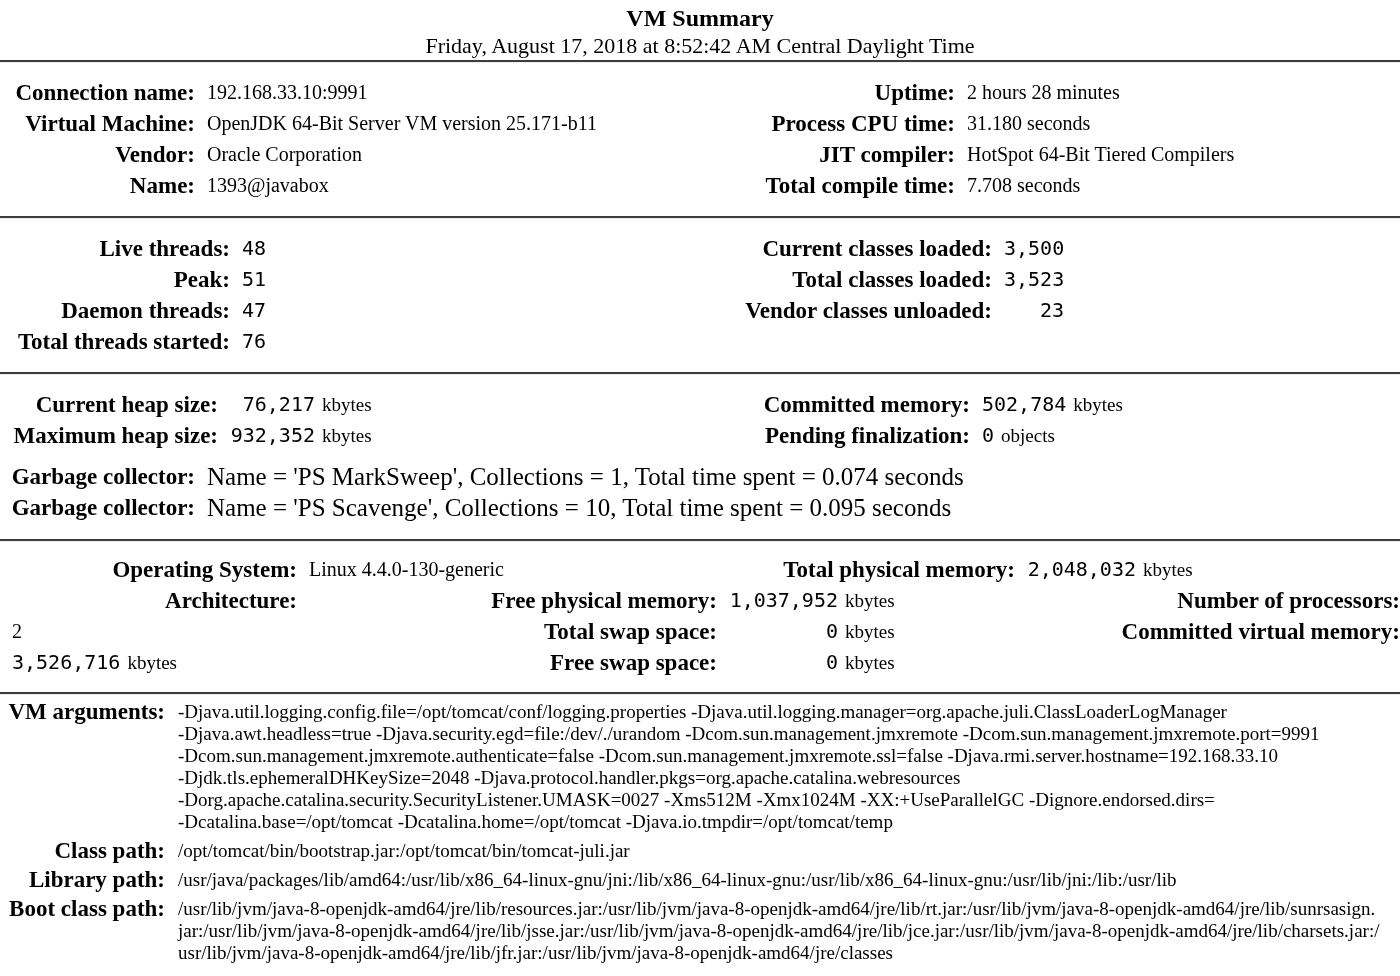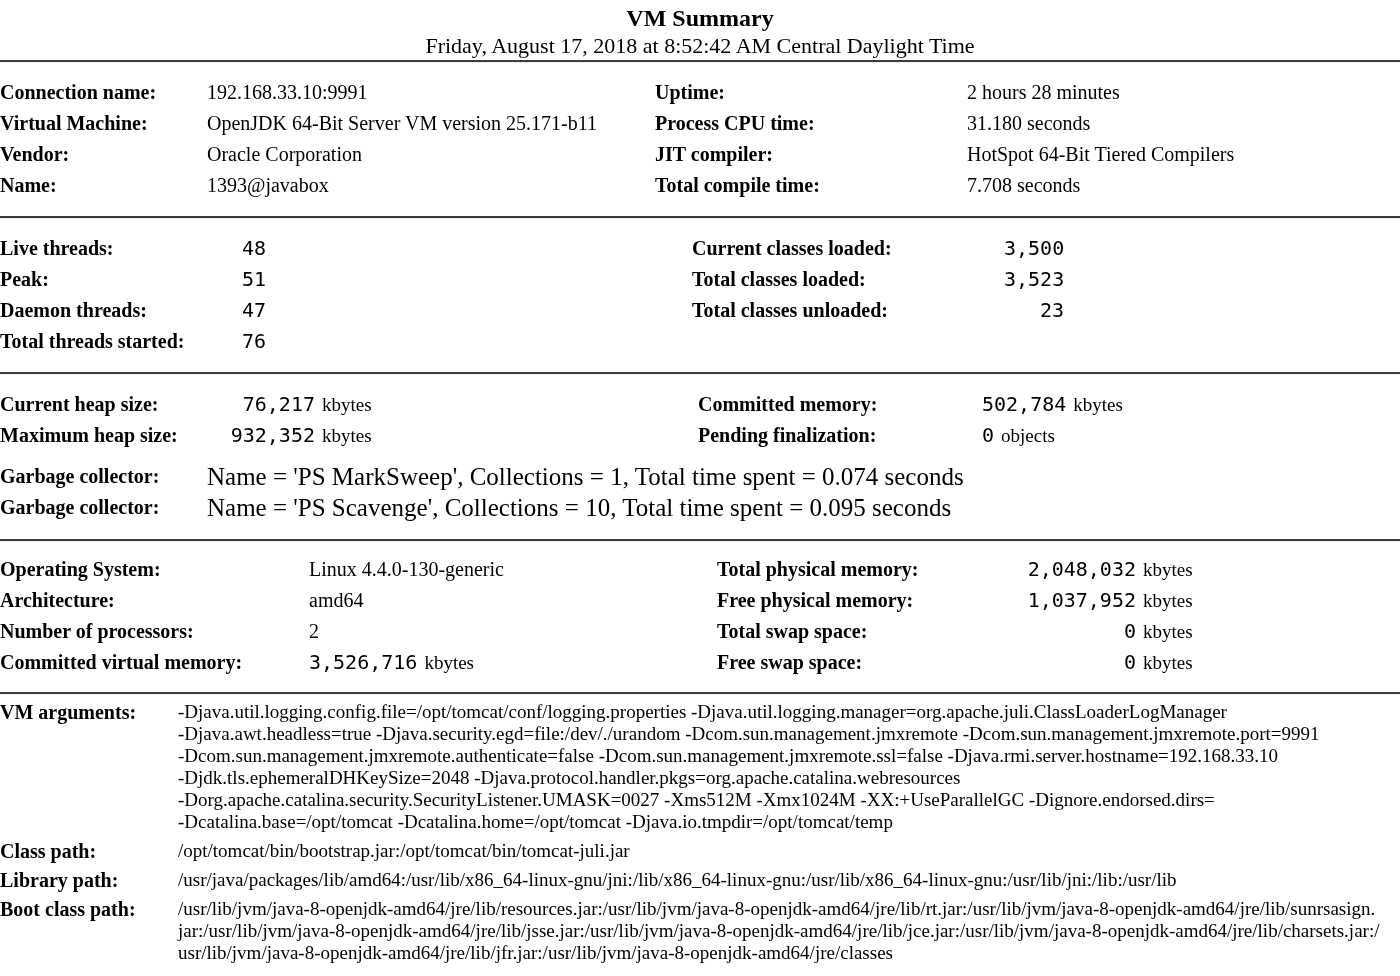--- a/index.html
+++ b/index.html
@@ -6,21 +6,21 @@
   html,body { background:#fff; }
   body {
     width:1400px; height:976px; overflow:hidden; color:#000;
     font-family:"Liberation Serif", serif;
   }
   .hdr { text-align:center; padding-top:4px;border-radius:22px; }
   .hdr .title { font-size:24px; font-weight:bold; line-height:28px; }
   .hdr .date  { font-size:22px; line-height:28px; }
   .divider { height:3px; border-top:2px solid #3d3d3d; border-bottom:1px solid #ededed; }
   .sec { display:grid; align-items:start; }
-  .lbl { font-weight:bold; font-size:20px; line-height:31px; text-align:left; white-space:nowrap; }
+  .lbl { font-weight:bold; font-size:23px; line-height:31px; text-align:right; white-space:nowrap; }
   .val { font-size:20px; line-height:31px; padding-left:12px; white-space:nowrap; }
   .num { font-family:"DejaVu Sans Mono", monospace; font-size:20px; display:inline-block; text-align:right; }
   .w5 { width:60px; } .w7 { width:85px; } .w9 { width:109px; }
   .unit { font-size:19px; margin-left:7px;margin-top:22px; }
   .s1 { grid-template-columns:195px 460px 300px 1fr; padding:14px 0 15px; }
   .s2 { grid-template-columns:230px 462px 300px 1fr; padding:14px 0 15px; }
   .s3a { grid-template-columns:218px 480px 272px 1fr; padding:14px 0 0; }
   .s3b { grid-template-columns:195px 1fr; padding:10px 0 16px; }
   .s3b .val { font-size:25px; }
   .s4 { grid-template-columns:297px 420px 298px 1fr; padding:12px 0 14px; }
@@ -69,21 +69,21 @@
   <div class="lbl">Current classes loaded:</div>
   <div class="val"><span class="num w5">3,500</span></div>
 
   <div class="lbl">Peak:</div>
   <div class="val"><span class="num">51</span></div>
   <div class="lbl">Total classes loaded:</div>
   <div class="val"><span class="num w5">3,523</span></div>
 
   <div class="lbl">Daemon threads:</div>
   <div class="val"><span class="num">47</span></div>
-  <div class="lbl">Total classes unloaded:</div>
+  <div class="lbl">Vendor classes unloaded:</div>
   <div class="val"><span class="num w5">23</span></div>
 
   <div class="lbl">Total threads started:</div>
   <div class="val"><span class="num">76</span></div>
 </div>
 
 <div class="divider"></div>
 
 <div class="sec s3a">
   <div class="lbl">Current heap size:</div>
@@ -106,21 +106,20 @@
 
 <div class="divider"></div>
 
 <div class="sec s4">
   <div class="lbl">Operating System:</div>
   <div class="val">Linux 4.4.0-130-generic</div>
   <div class="lbl">Total physical memory:</div>
   <div class="val"><span class="num w9">2,048,032</span><span class="unit">kbytes</span></div>
 
   <div class="lbl">Architecture:</div>
-  <div class="val">amd64</div>
   <div class="lbl">Free physical memory:</div>
   <div class="val"><span class="num w9">1,037,952</span><span class="unit">kbytes</span></div>
 
   <div class="lbl">Number of processors:</div>
   <div class="val">2</div>
   <div class="lbl">Total swap space:</div>
   <div class="val"><span class="num w9">0</span><span class="unit">kbytes</span></div>
 
   <div class="lbl">Committed virtual memory:</div>
   <div class="val"><span class="num">3,526,716</span><span class="unit">kbytes</span></div>

